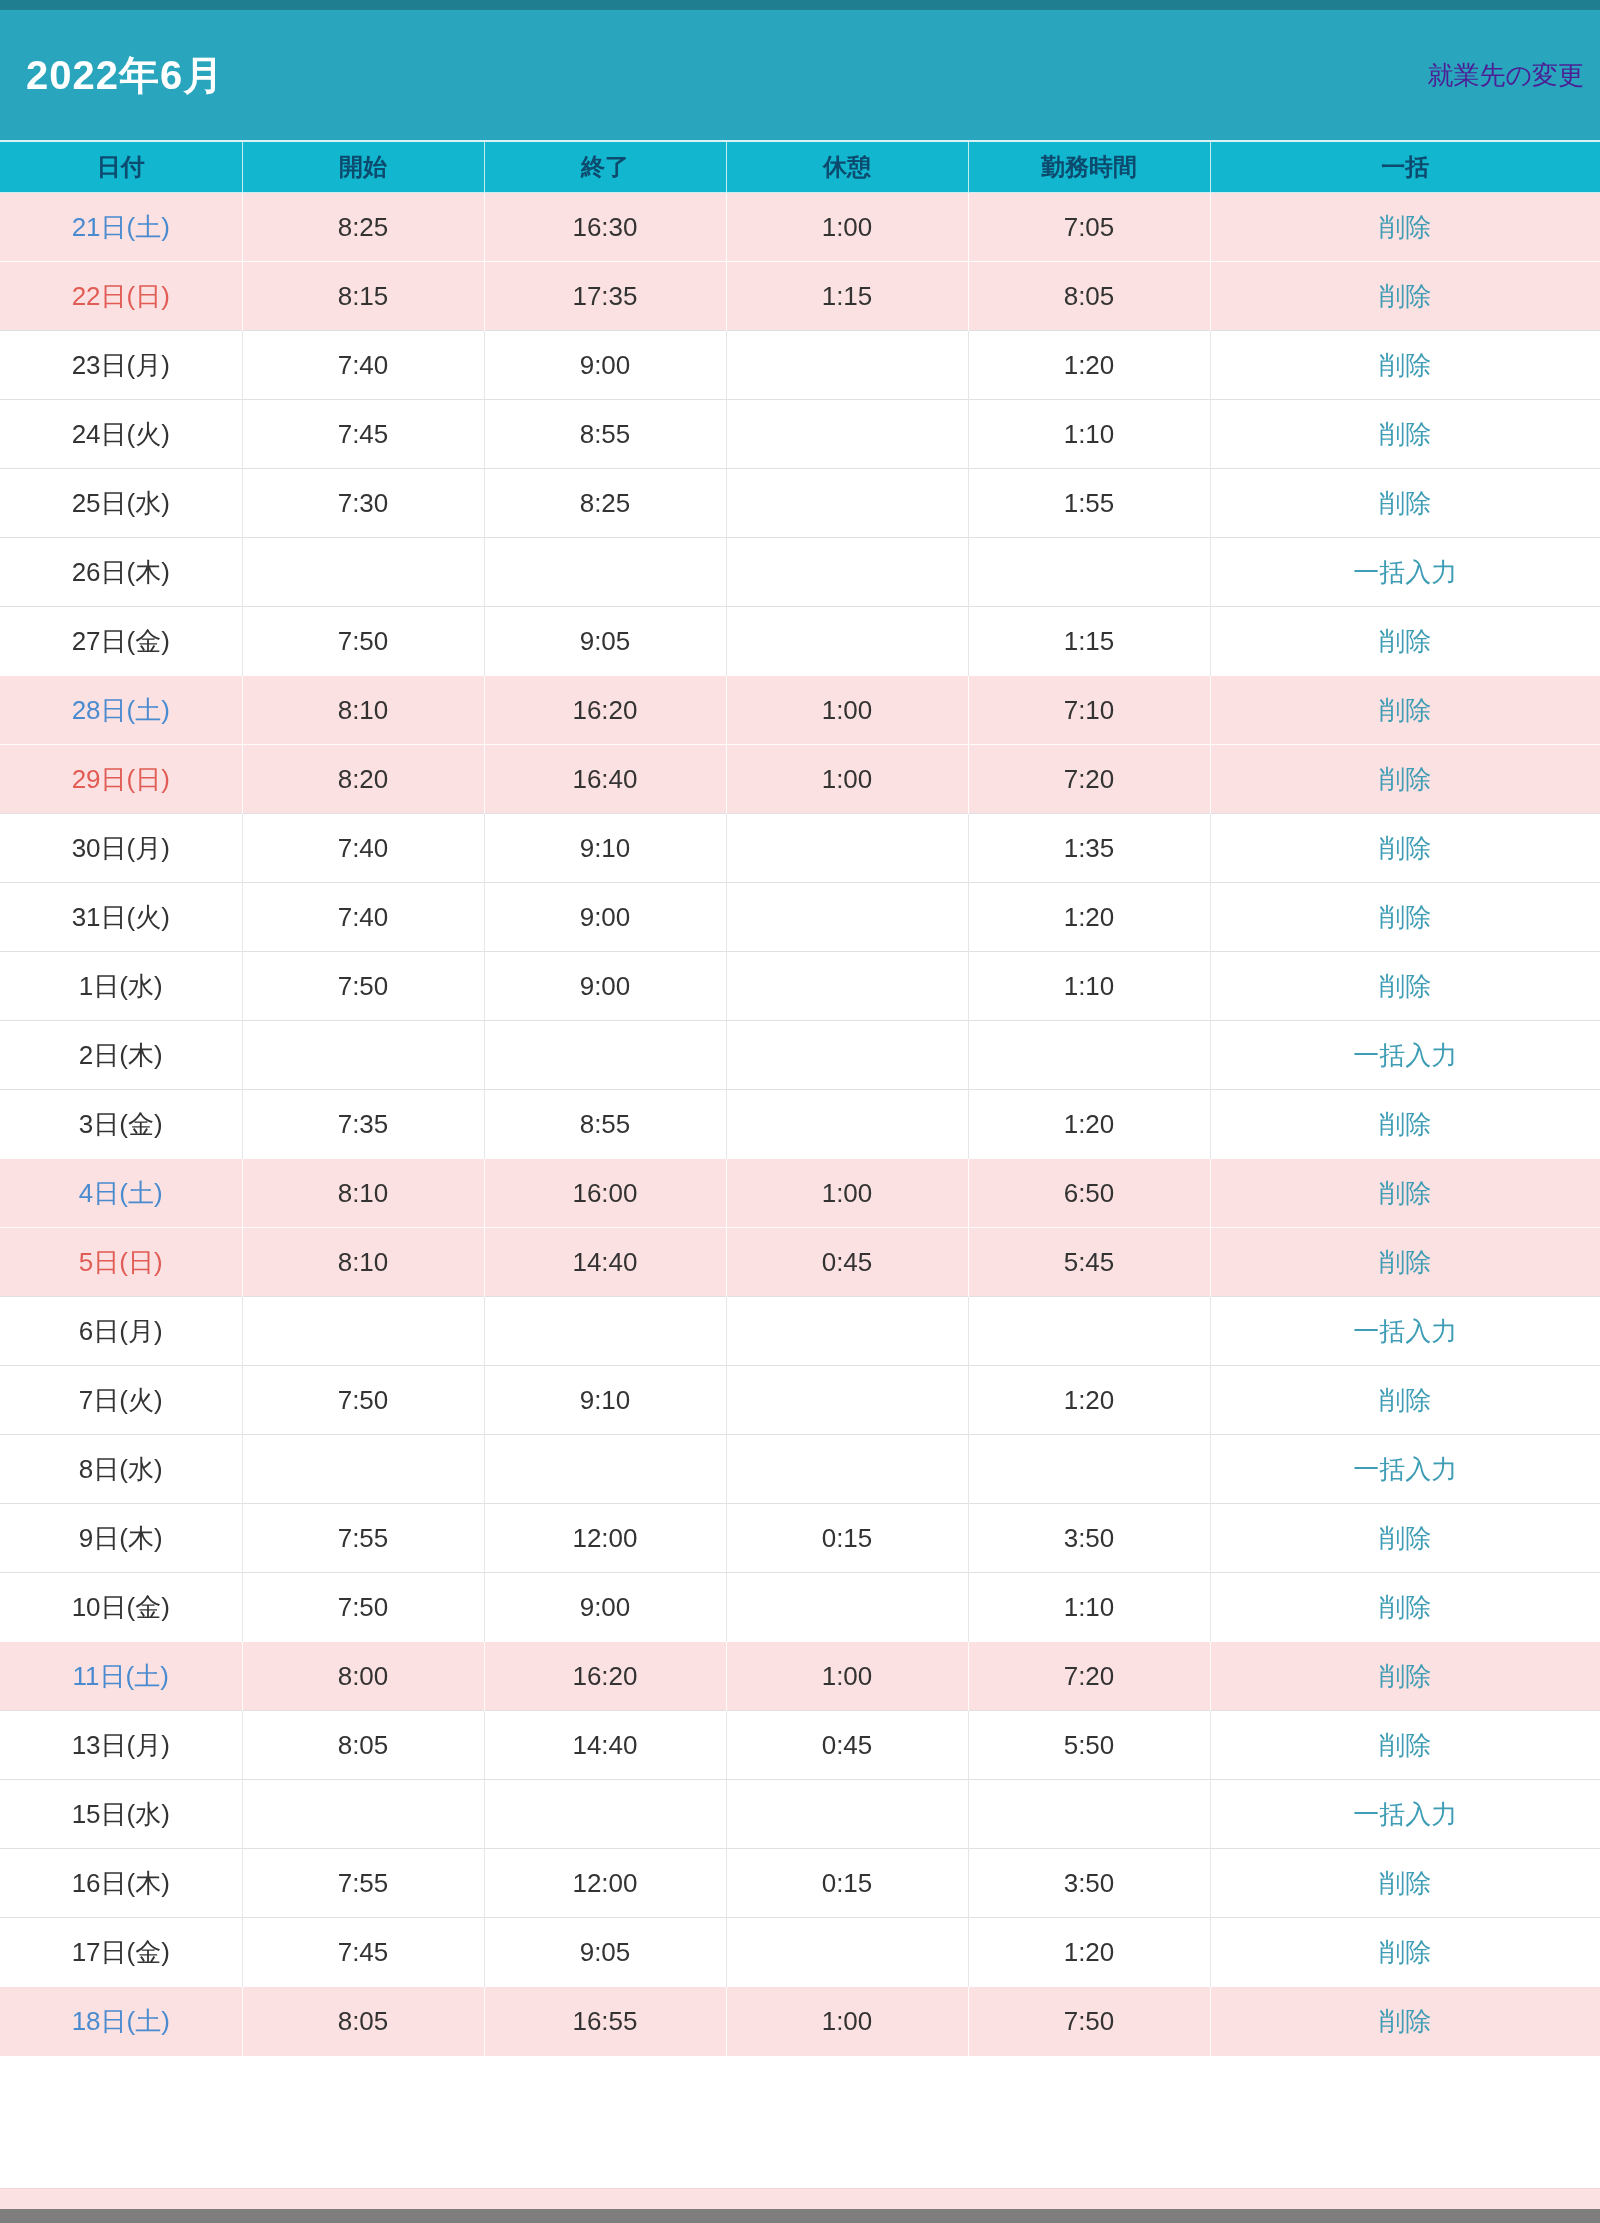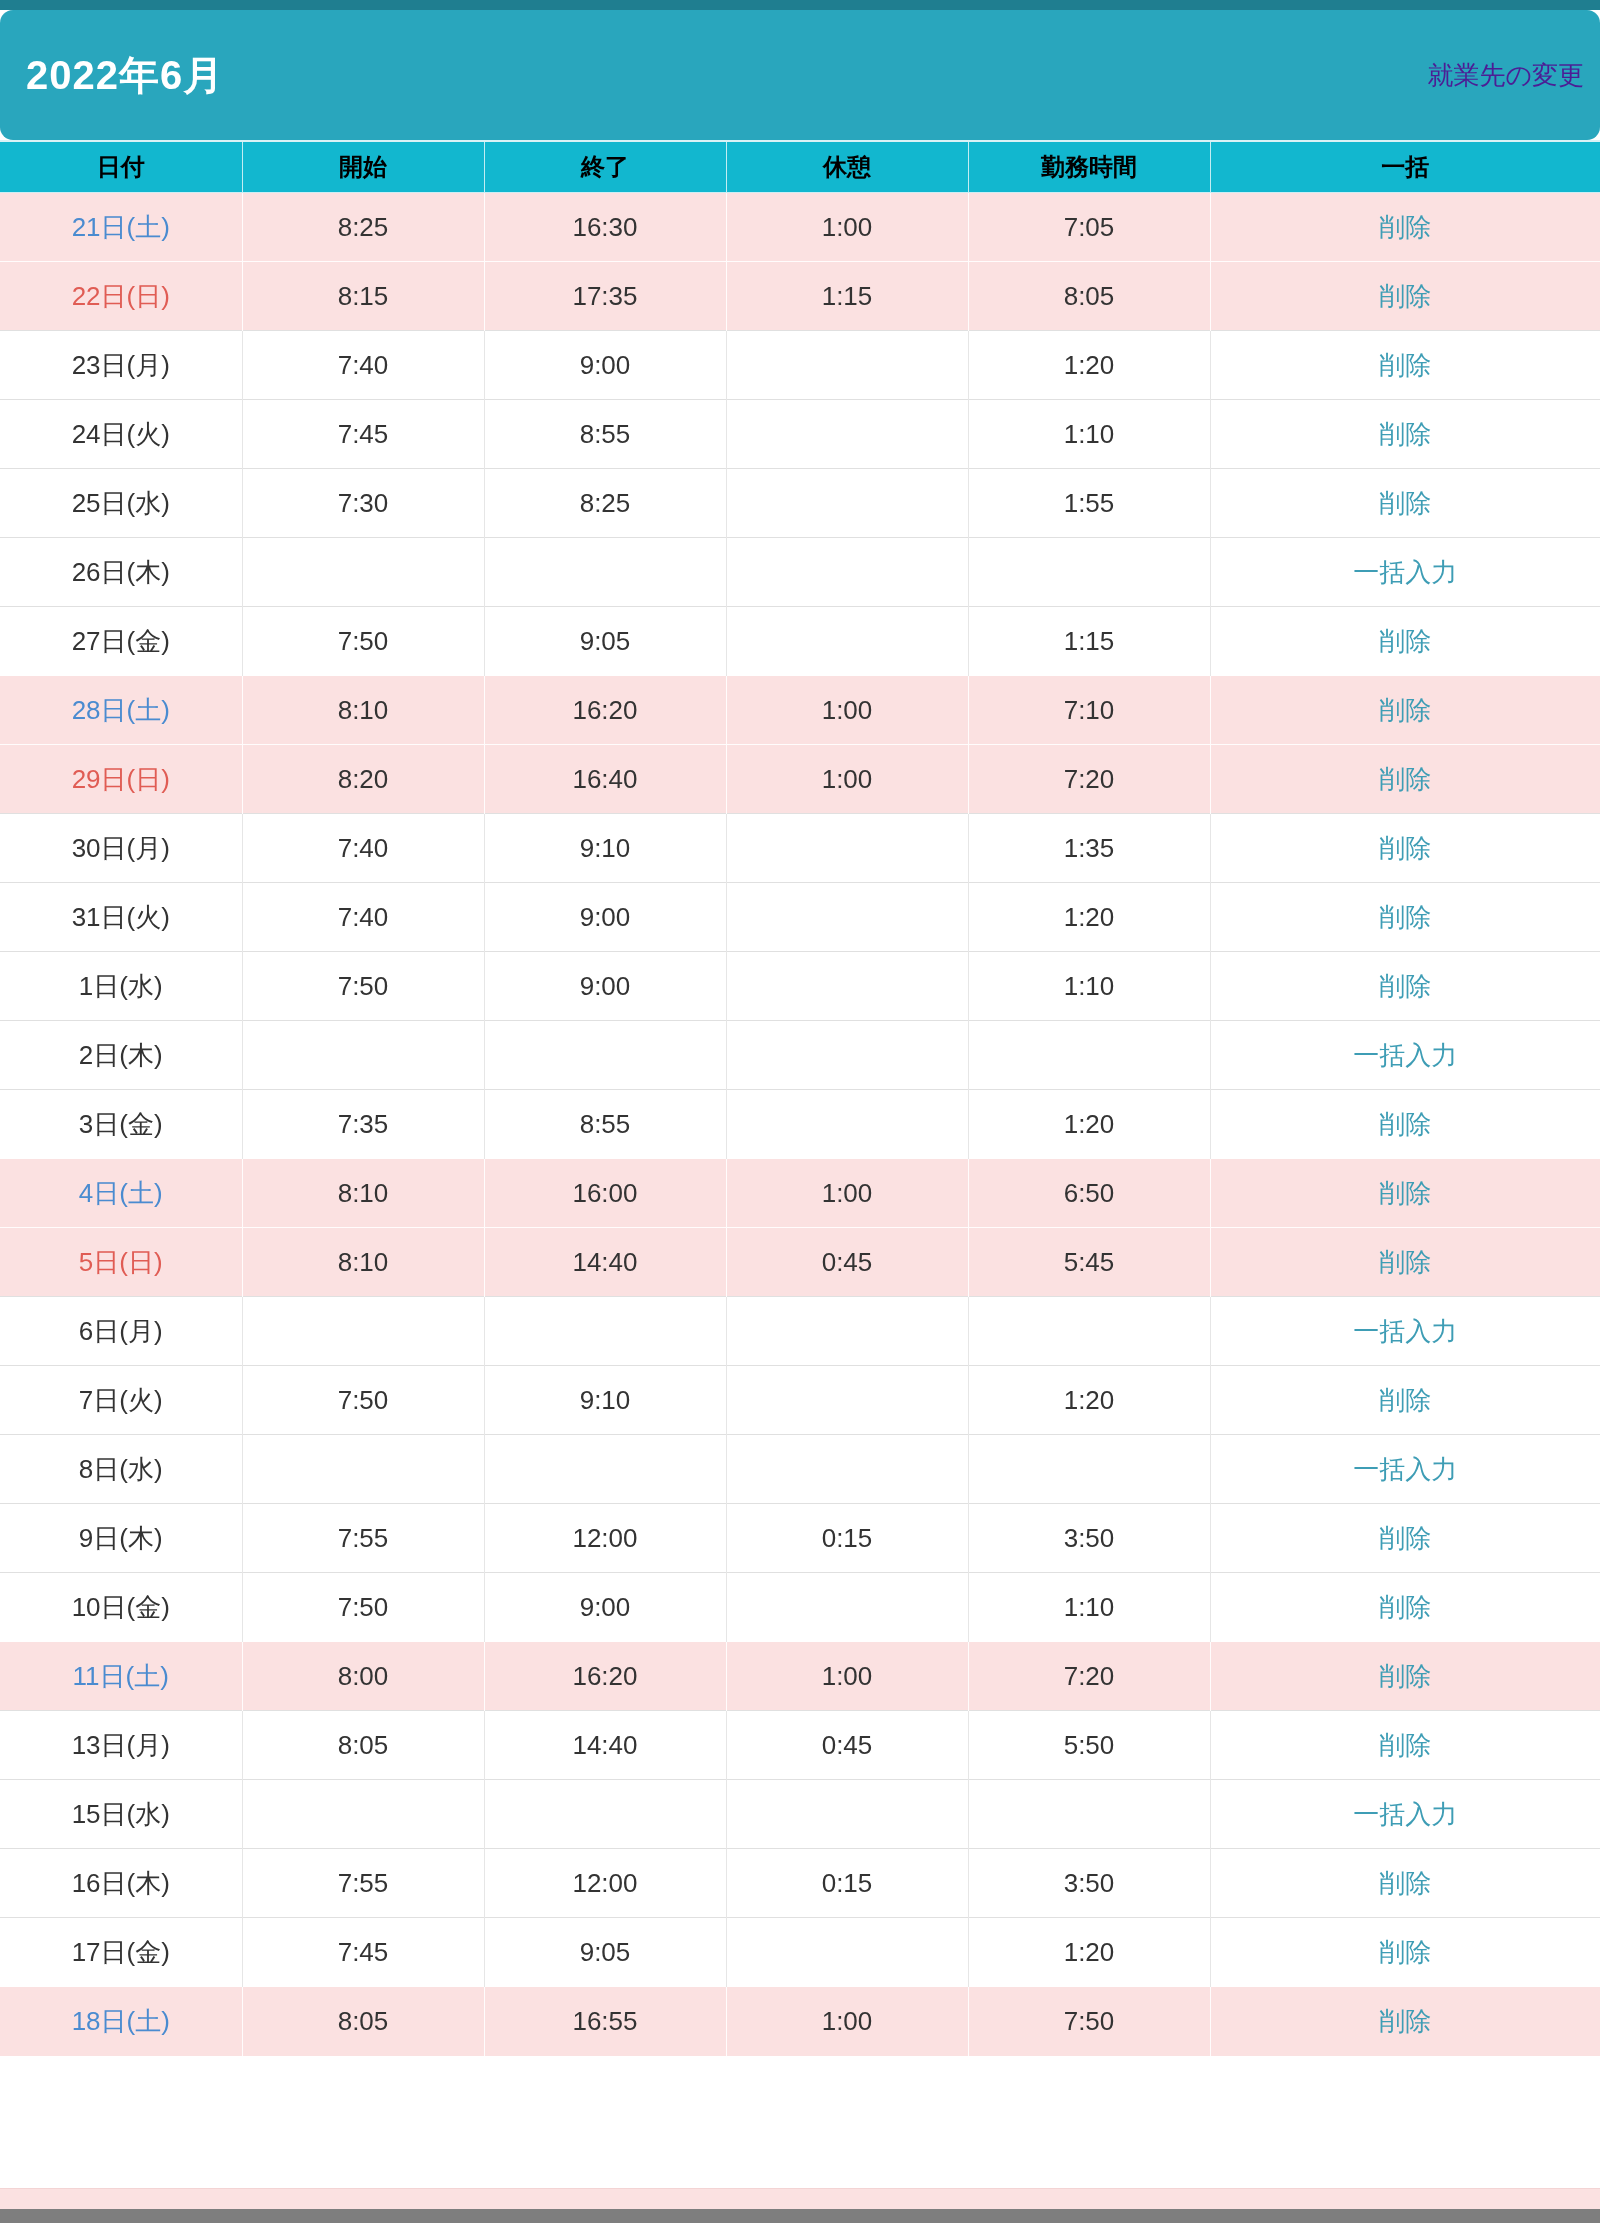--- a/index.html
+++ b/index.html
@@ -21,21 +21,20 @@
 
   .app-header {
     height: 130px;
     width: 100%;
     background: var(--header-teal, #29a6bd);
     display: flex;
     align-items: center;
     justify-content: space-between;
     box-sizing: border-box;
     padding: 0 16px 0 26px;
-    border-radius: 13px;
   }
   .page-title {
     color: #ffffff;
     font-size: 40px;
     font-weight: bold;
     letter-spacing: 1px;
   }
   .change-workplace {
     color: #4c1d95;
     font-size: 26px;
@@ -44,21 +43,21 @@
   }
 
   table.timesheet {
     width: 1600px;
     border-collapse: collapse;
     table-layout: fixed;
     border-top: 2px solid #d9f2f6;
   }
   thead th {
     background: var(--table-header-cyan, #12b7cf);
-    color: #000000;
+    color: #0c4a6e;
     font-size: 24px;
     font-weight: bold;
     height: 48px;
     border-right: 1px solid rgba(255,255,255,0.75);
     border-bottom: 1px solid #cfeef3;
     margin-top: 23px;
   }
   thead th:last-child { border-right: none; }
 
   tbody td {

